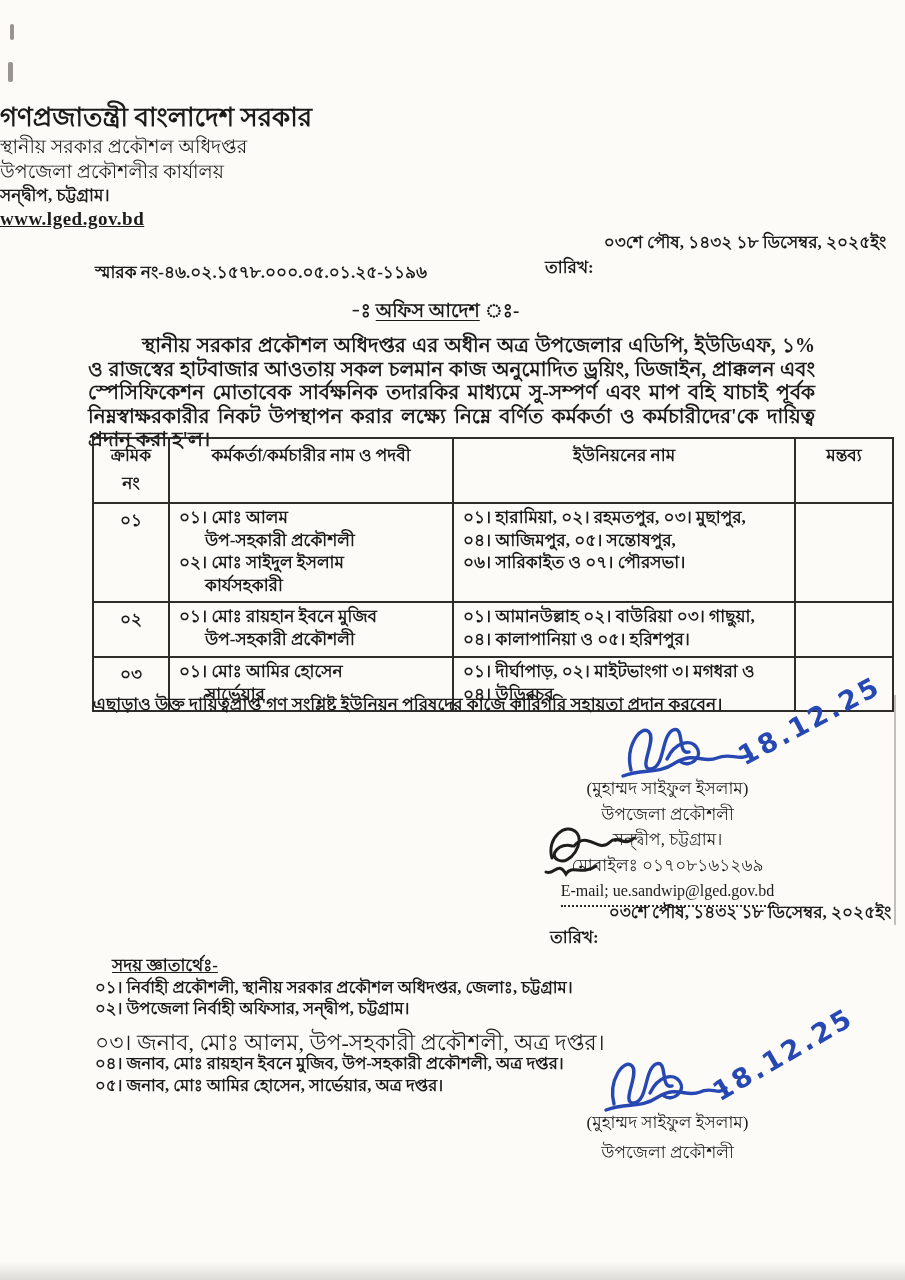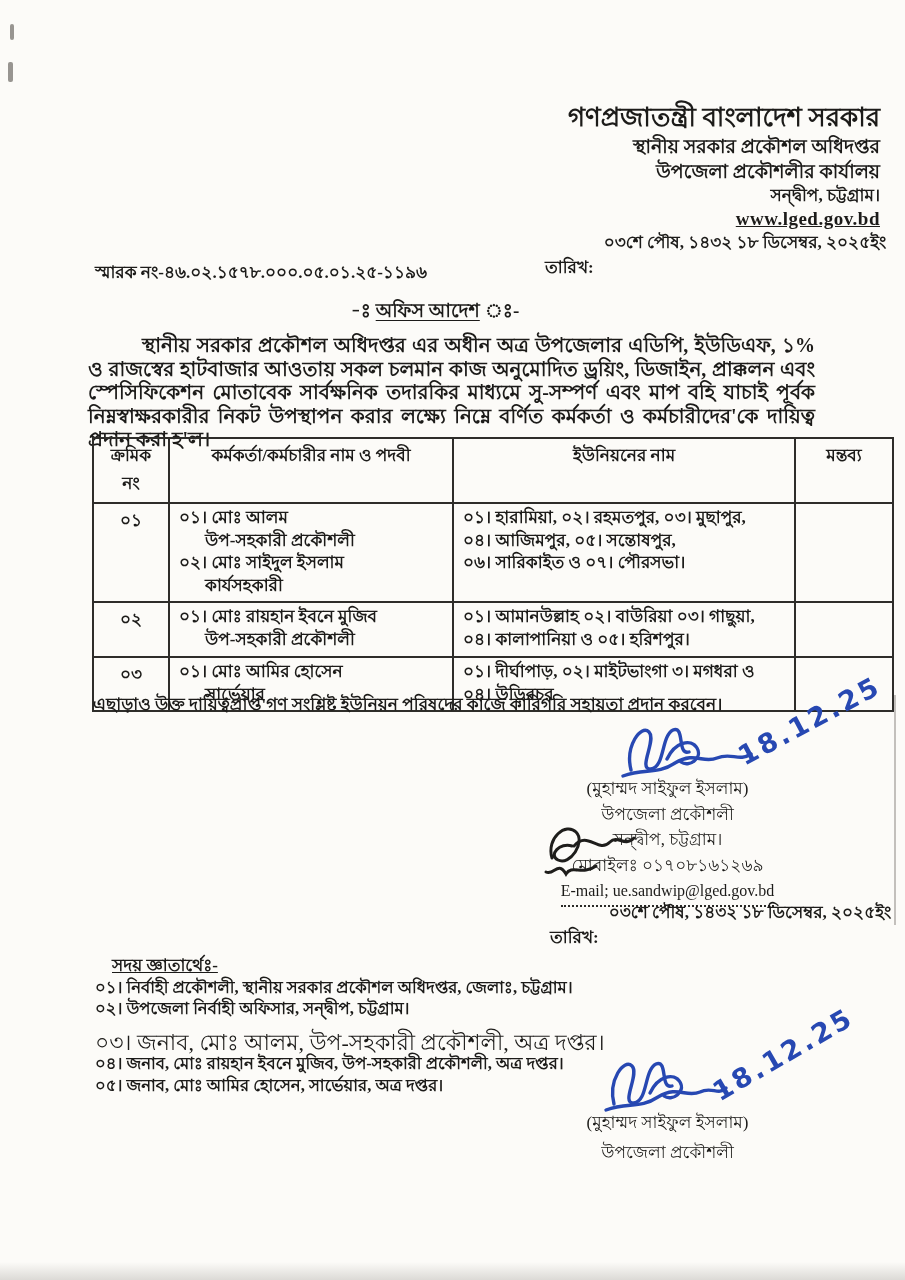--- a/index.html
+++ b/index.html
@@ -6,23 +6,23 @@
   .page{
     position:relative;
     width:905px;height:1280px;
     background:#fcfbf8;
     font-family:"Liberation Serif","DejaVu Serif",serif;
     color:#1c1b19;
     overflow:hidden;
   }
   .abs{position:absolute;}
   
-  .header{top:102px;left:10px;width:870px;text-align:right;}
+  .header{top:102px;left:0;width:870px;text-align:left;}
   .h-govt{font-size:26px;font-weight:700;line-height:32px;}
-  .h-dept,.h-office{font-size:19px;font-weight:700;line-height:25px;padding-left:15px;}
+  .h-dept,.h-office{font-size:19px;font-weight:400;line-height:25px;}
   .h-place{font-size:17px;font-weight:700;line-height:23px;}
   .h-web{font-size:19px;font-weight:700;line-height:24px;text-decoration:underline;letter-spacing:.5px;font-family:"Liberation Serif",serif;}
   
   .memo{font-size:17px;font-weight:600;white-space:nowrap;}
   .memo1{top:259px;left:95px;}
   .memo2{top:925px;left:95px;}
   .dateblock{display:flex;align-items:flex-start;gap:10px;}
   .dateblock .dlabel{font-size:17px;font-weight:600;padding-top:22px;}
   .dcol{}
   .dcol .dtop,.dcol .dbottom{font-size:17px;font-weight:600;line-height:22px;white-space:nowrap;}

